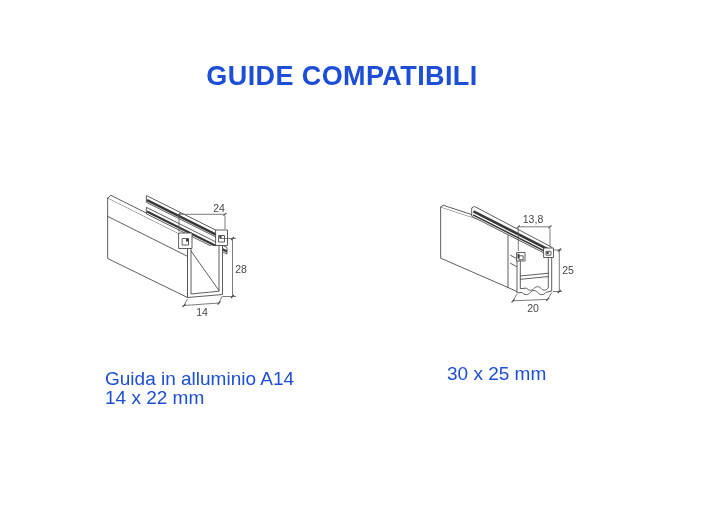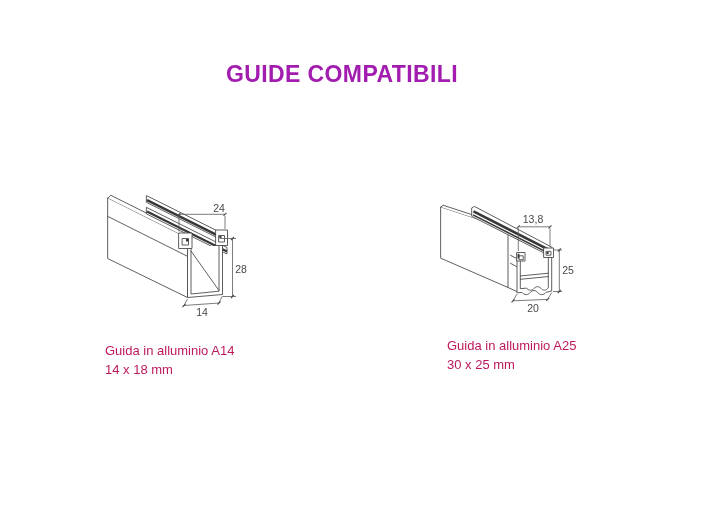--- a/index.html
+++ b/index.html
@@ -1,21 +1,21 @@
 <!DOCTYPE html>
 <html><head>
 <meta charset="utf-8">
 <style>
   html,body{margin:0;padding:0;background:#fff;}
   #page{position:relative;width:710px;height:532px;background:#ffffff;overflow:hidden;
         font-family:"Liberation Sans", sans-serif;}
   .page-title{position:absolute;left:0;top:61px;width:684px;text-align:center;
-        font-size:23px;font-weight:bold;letter-spacing:.4px;color:#a21caf;}
+        font-size:27px;font-weight:bold;letter-spacing:.4px;color:#1d4ed8;}
   .figure-svg{position:absolute;}
-  .caption{position:absolute;color:#be185d;font-size:13px;line-height:19px;}
+  .caption{position:absolute;color:#1d4ed8;font-size:19px;line-height:19px;margin-top:28px;}
   svg text{font-family:"Liberation Sans", sans-serif;font-size:10.5px;fill:#474747;}
   .ln{stroke:#4d4d4d;stroke-width:.9;fill:none;stroke-linejoin:round;stroke-linecap:round;}
   .fw{fill:#ffffff;}
   .stripe{stroke:#383838;fill:none;stroke-linecap:butt;}
   .dark{fill:#383838;stroke:none;}
   .dim{stroke:#5a5a5a;stroke-width:.8;fill:none;}
   .tick{stroke:#4d4d4d;stroke-width:1.1;fill:none;}
 </style>
 </head>
 <body>
@@ -53,21 +53,21 @@
     <path class="tick" d="M136,57 L139,54 M136,115 L139,112"></path>
     <text x="146" y="89.5" text-anchor="middle">28</text>
 
     <path class="dim" d="M92.5,116 L89,122.5 M127.5,113 L124,119.5 M89,122.5 L124,120"></path>
     <path class="tick" d="M87.5,124 L90.5,121 M122.5,121.5 L125.5,118.5"></path>
     <text x="107" y="132.5" text-anchor="middle">14</text>
   </svg>
 
   <div class="caption" style="left:105px;top:341px">
     <div>Guida in alluminio A14</div>
-    <div>14 x 18 mm</div>
+    <div>14 x 22 mm</div>
   </div>
 
   <svg class="figure-svg" style="left:425px;top:195px" width="165" height="135" viewBox="0 0 165 135">
 
     <path class="ln fw" d="M16,12 L83,34 L83,92.5 L16,63.3 Z"></path>
     <path class="ln fw" d="M16,12 L18,10.2 L85,32.2 L83,34"></path>
     <path class="ln" d="M83,92.5 L92.5,96.8"></path>
 
     <path class="ln fw" d="M49.8,11.6 L127,52.3 L127,62 L46.7,21.3 L46.7,13.3 Z"></path>
     <path class="stripe" stroke-width="2.6" d="M48.5,16.3 L127,56.4"></path>
@@ -91,17 +91,16 @@
     <path class="dim" d="M128.8,55 L137,55 M128,96.5 L137,96.5 M134.3,55 L134.3,96.5"></path>
     <path class="tick" d="M132.8,56.5 L135.8,53.5 M132.8,98 L135.8,95"></path>
     <text x="143" y="79" text-anchor="middle">25</text>
 
     <path class="dim" d="M92,99 L88,105.8 M126.7,97.5 L122.7,104.3 M88,105.8 L122.7,104.4"></path>
     <path class="tick" d="M86.5,107.3 L89.5,104.3 M121.2,105.9 L124.2,102.9"></path>
     <text x="108" y="117" text-anchor="middle">20</text>
   </svg>
 
   <div class="caption" style="left:447px;top:336px">
-    <div>Guida in alluminio A25</div>
     <div>30 x 25 mm</div>
   </div>
 
 </div>
 
 </body></html>

